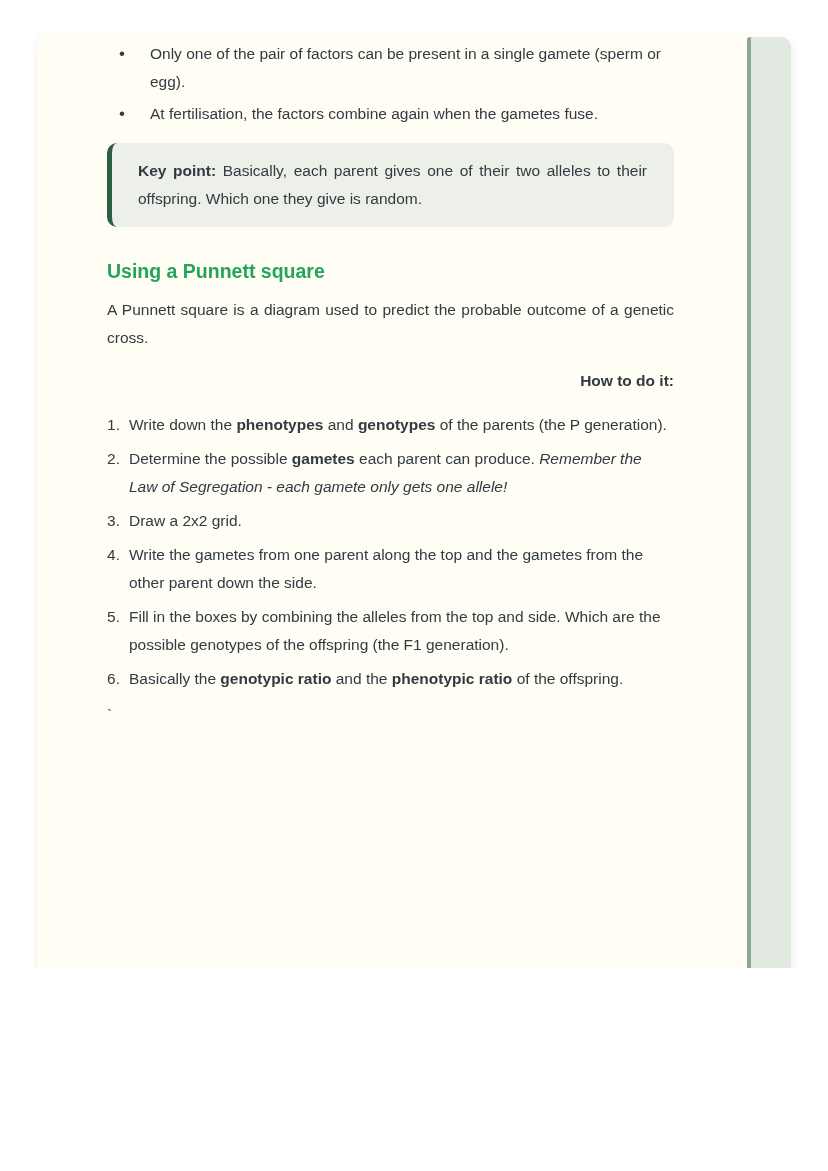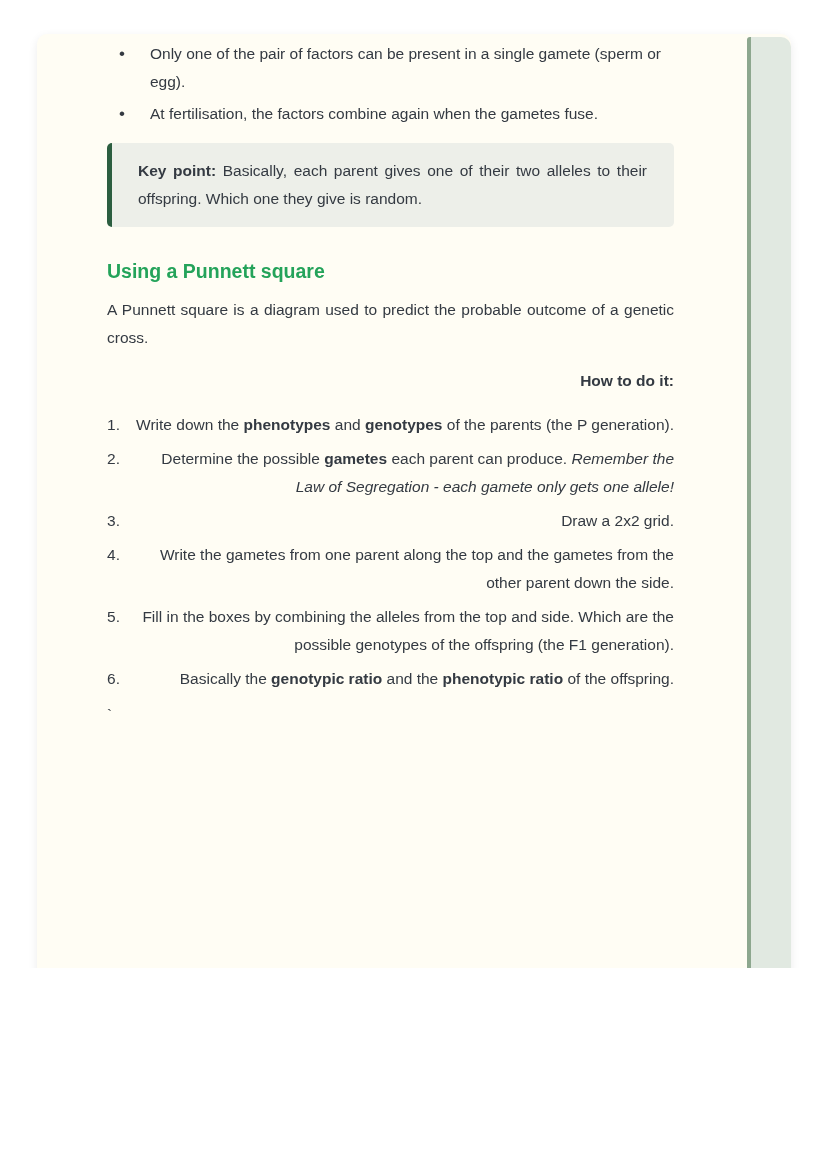--- a/index.html
+++ b/index.html
@@ -42,35 +42,35 @@
     content: "\2022";
     position: absolute; left: 12px; top: 0;
     font-size: 17px; color: #343a42;
   }
   .callout {
     box-sizing: border-box;
     width: 100%;
     margin-top: 15px;
     background: #edefe9;
     border-left: 5px solid #2c5e40;
-    border-radius: 5px;
+    border-radius: 10px;
     padding: 14px 27px 14px 26px;
     text-align: justify;
   }
   .callout .label { font-weight: 700; }
   h2.section-heading {
     margin: 32px 0 6px 0;
     color: #24a35a;
     font-size: 19.5px;
     line-height: 24px;
     font-weight: 700;
   }
   p.intro { margin: 13px 0 0 0; text-align: justify; }
   p.howto { margin: 15px 0 0 0; font-weight: 700; text-align: right; }
-  ol.steps { list-style: none; margin: 16px 0 0 0; padding: 0; counter-reset: step; text-align: right; }
+  ol.steps { list-style: none; margin: 16px 0 0 0; padding: 0; counter-reset: step; }
   ol.steps li {
     position: relative;
     padding-left: 22px;
     margin-bottom: 6px;
     counter-increment: step;
   }
   ol.steps li::before {
     content: counter(step) ".";
     position: absolute; left: 0; top: 0;
   }

